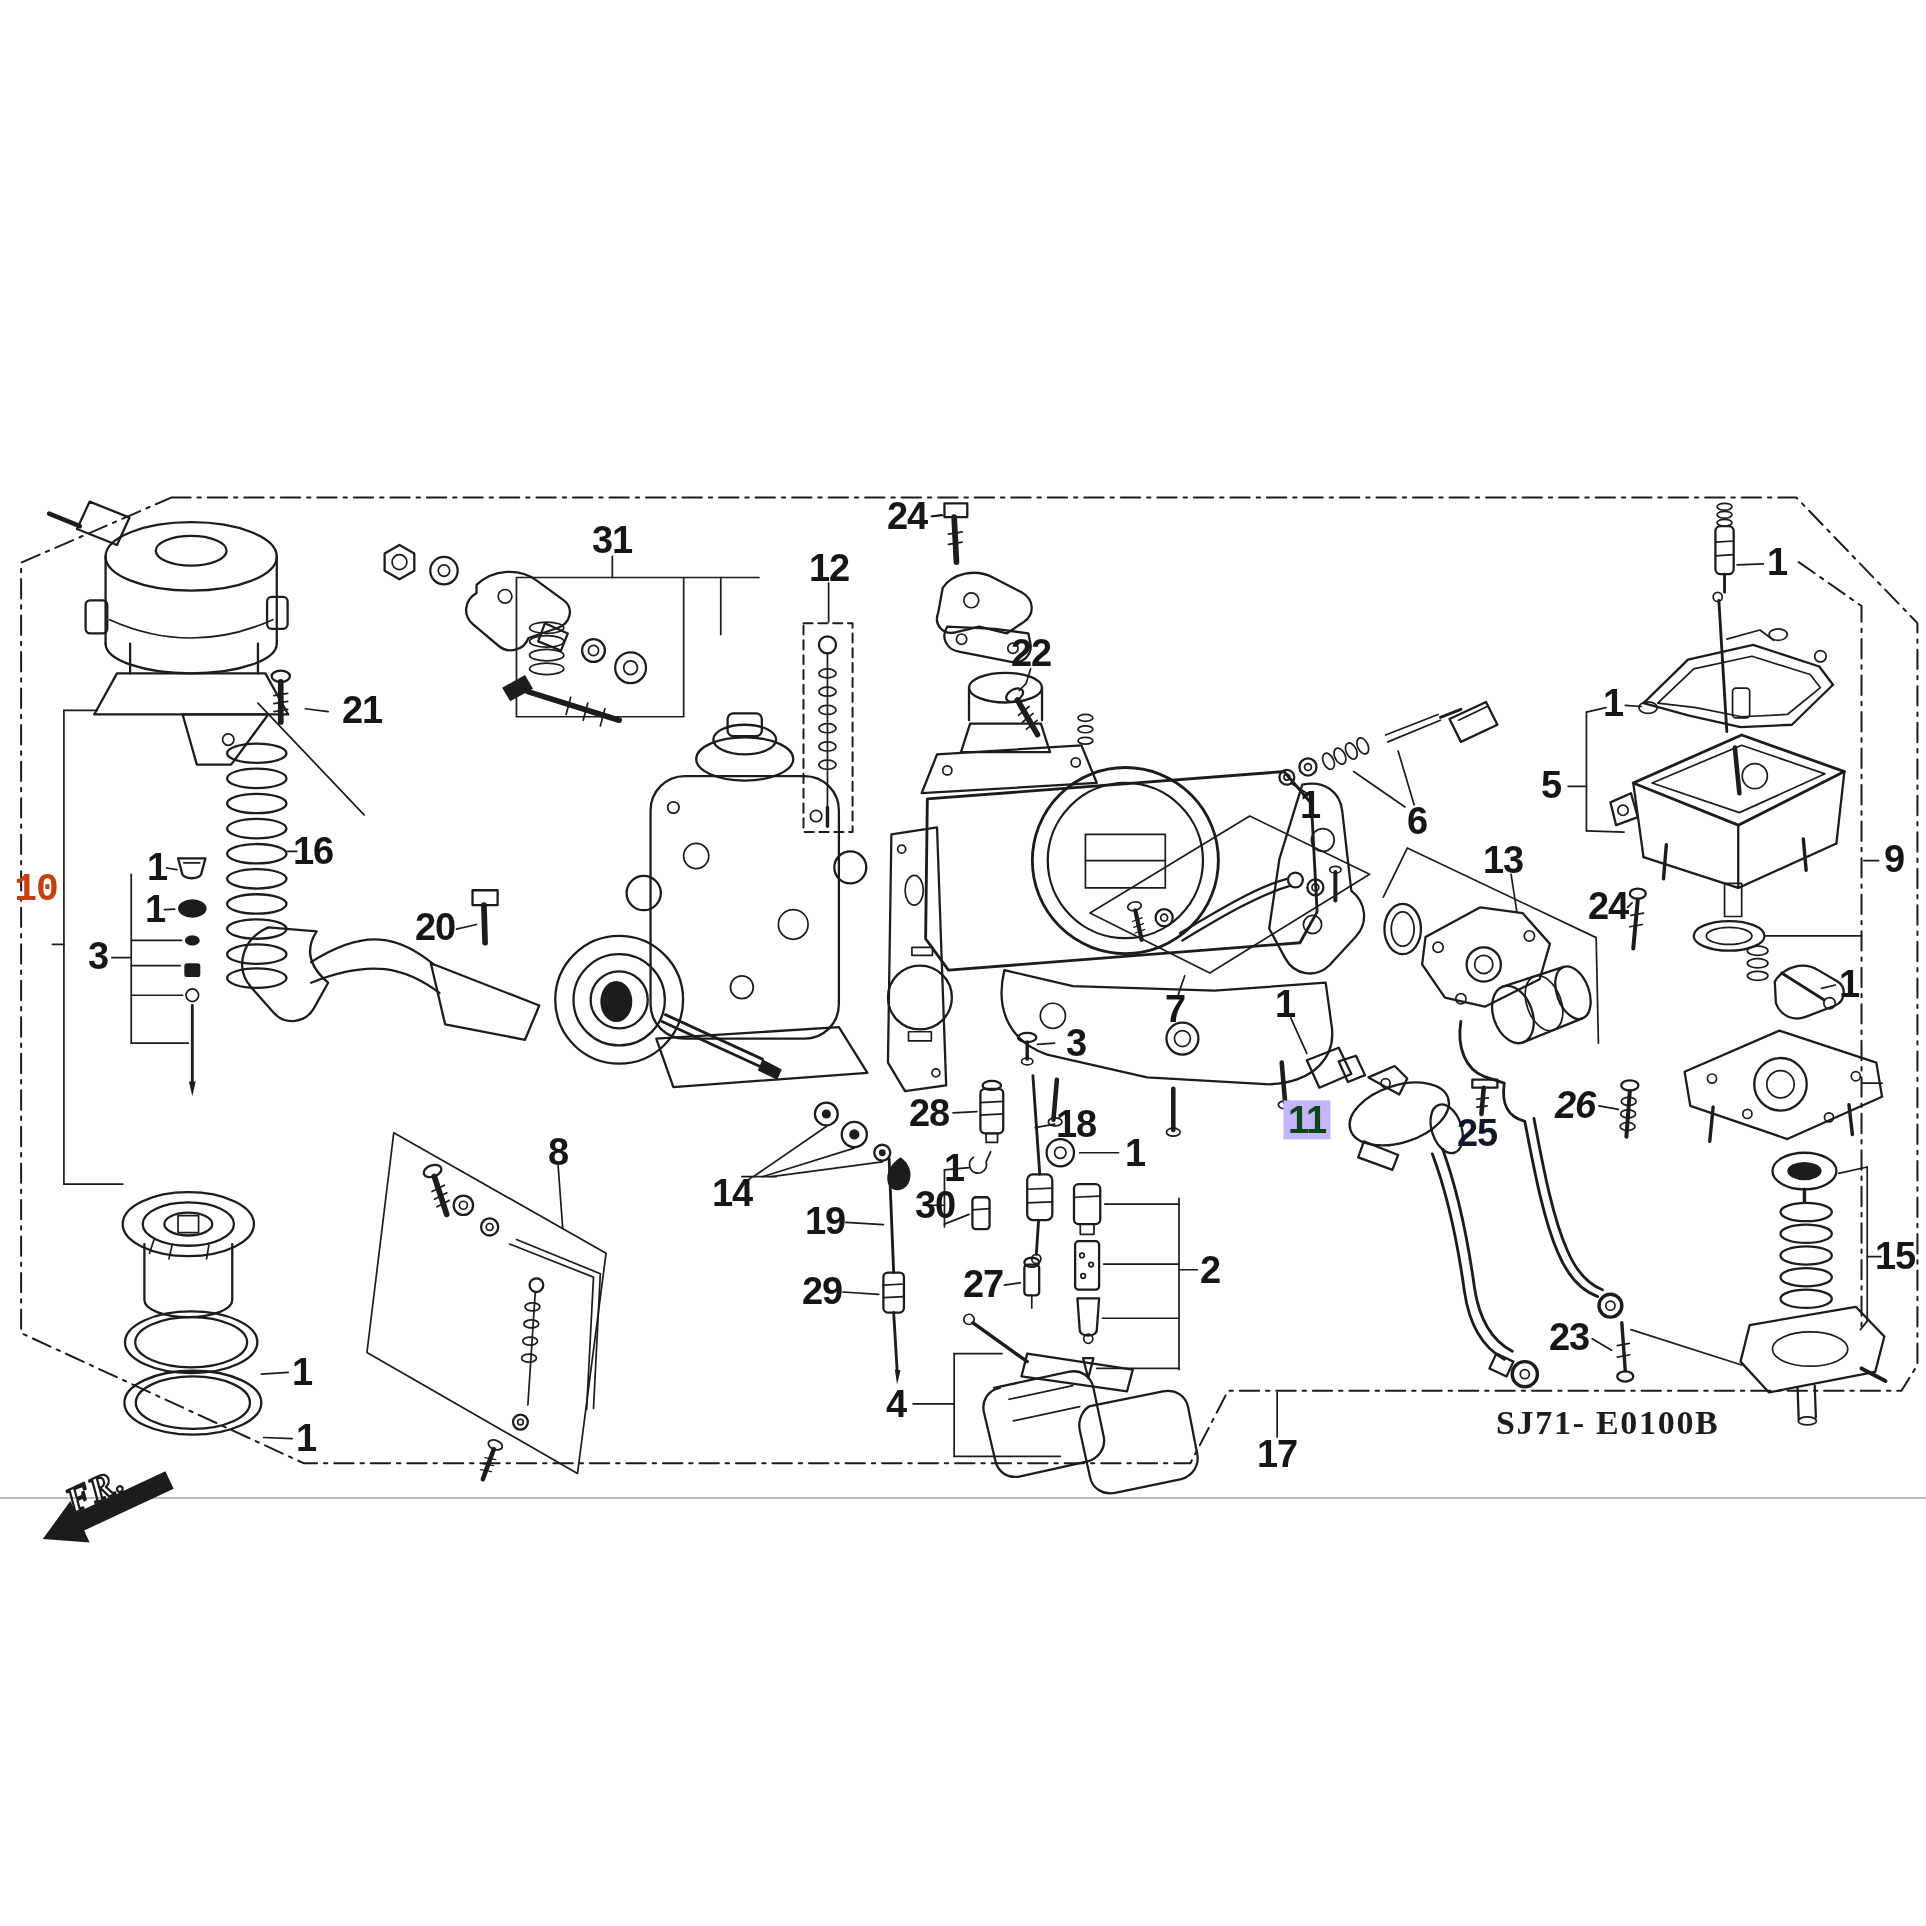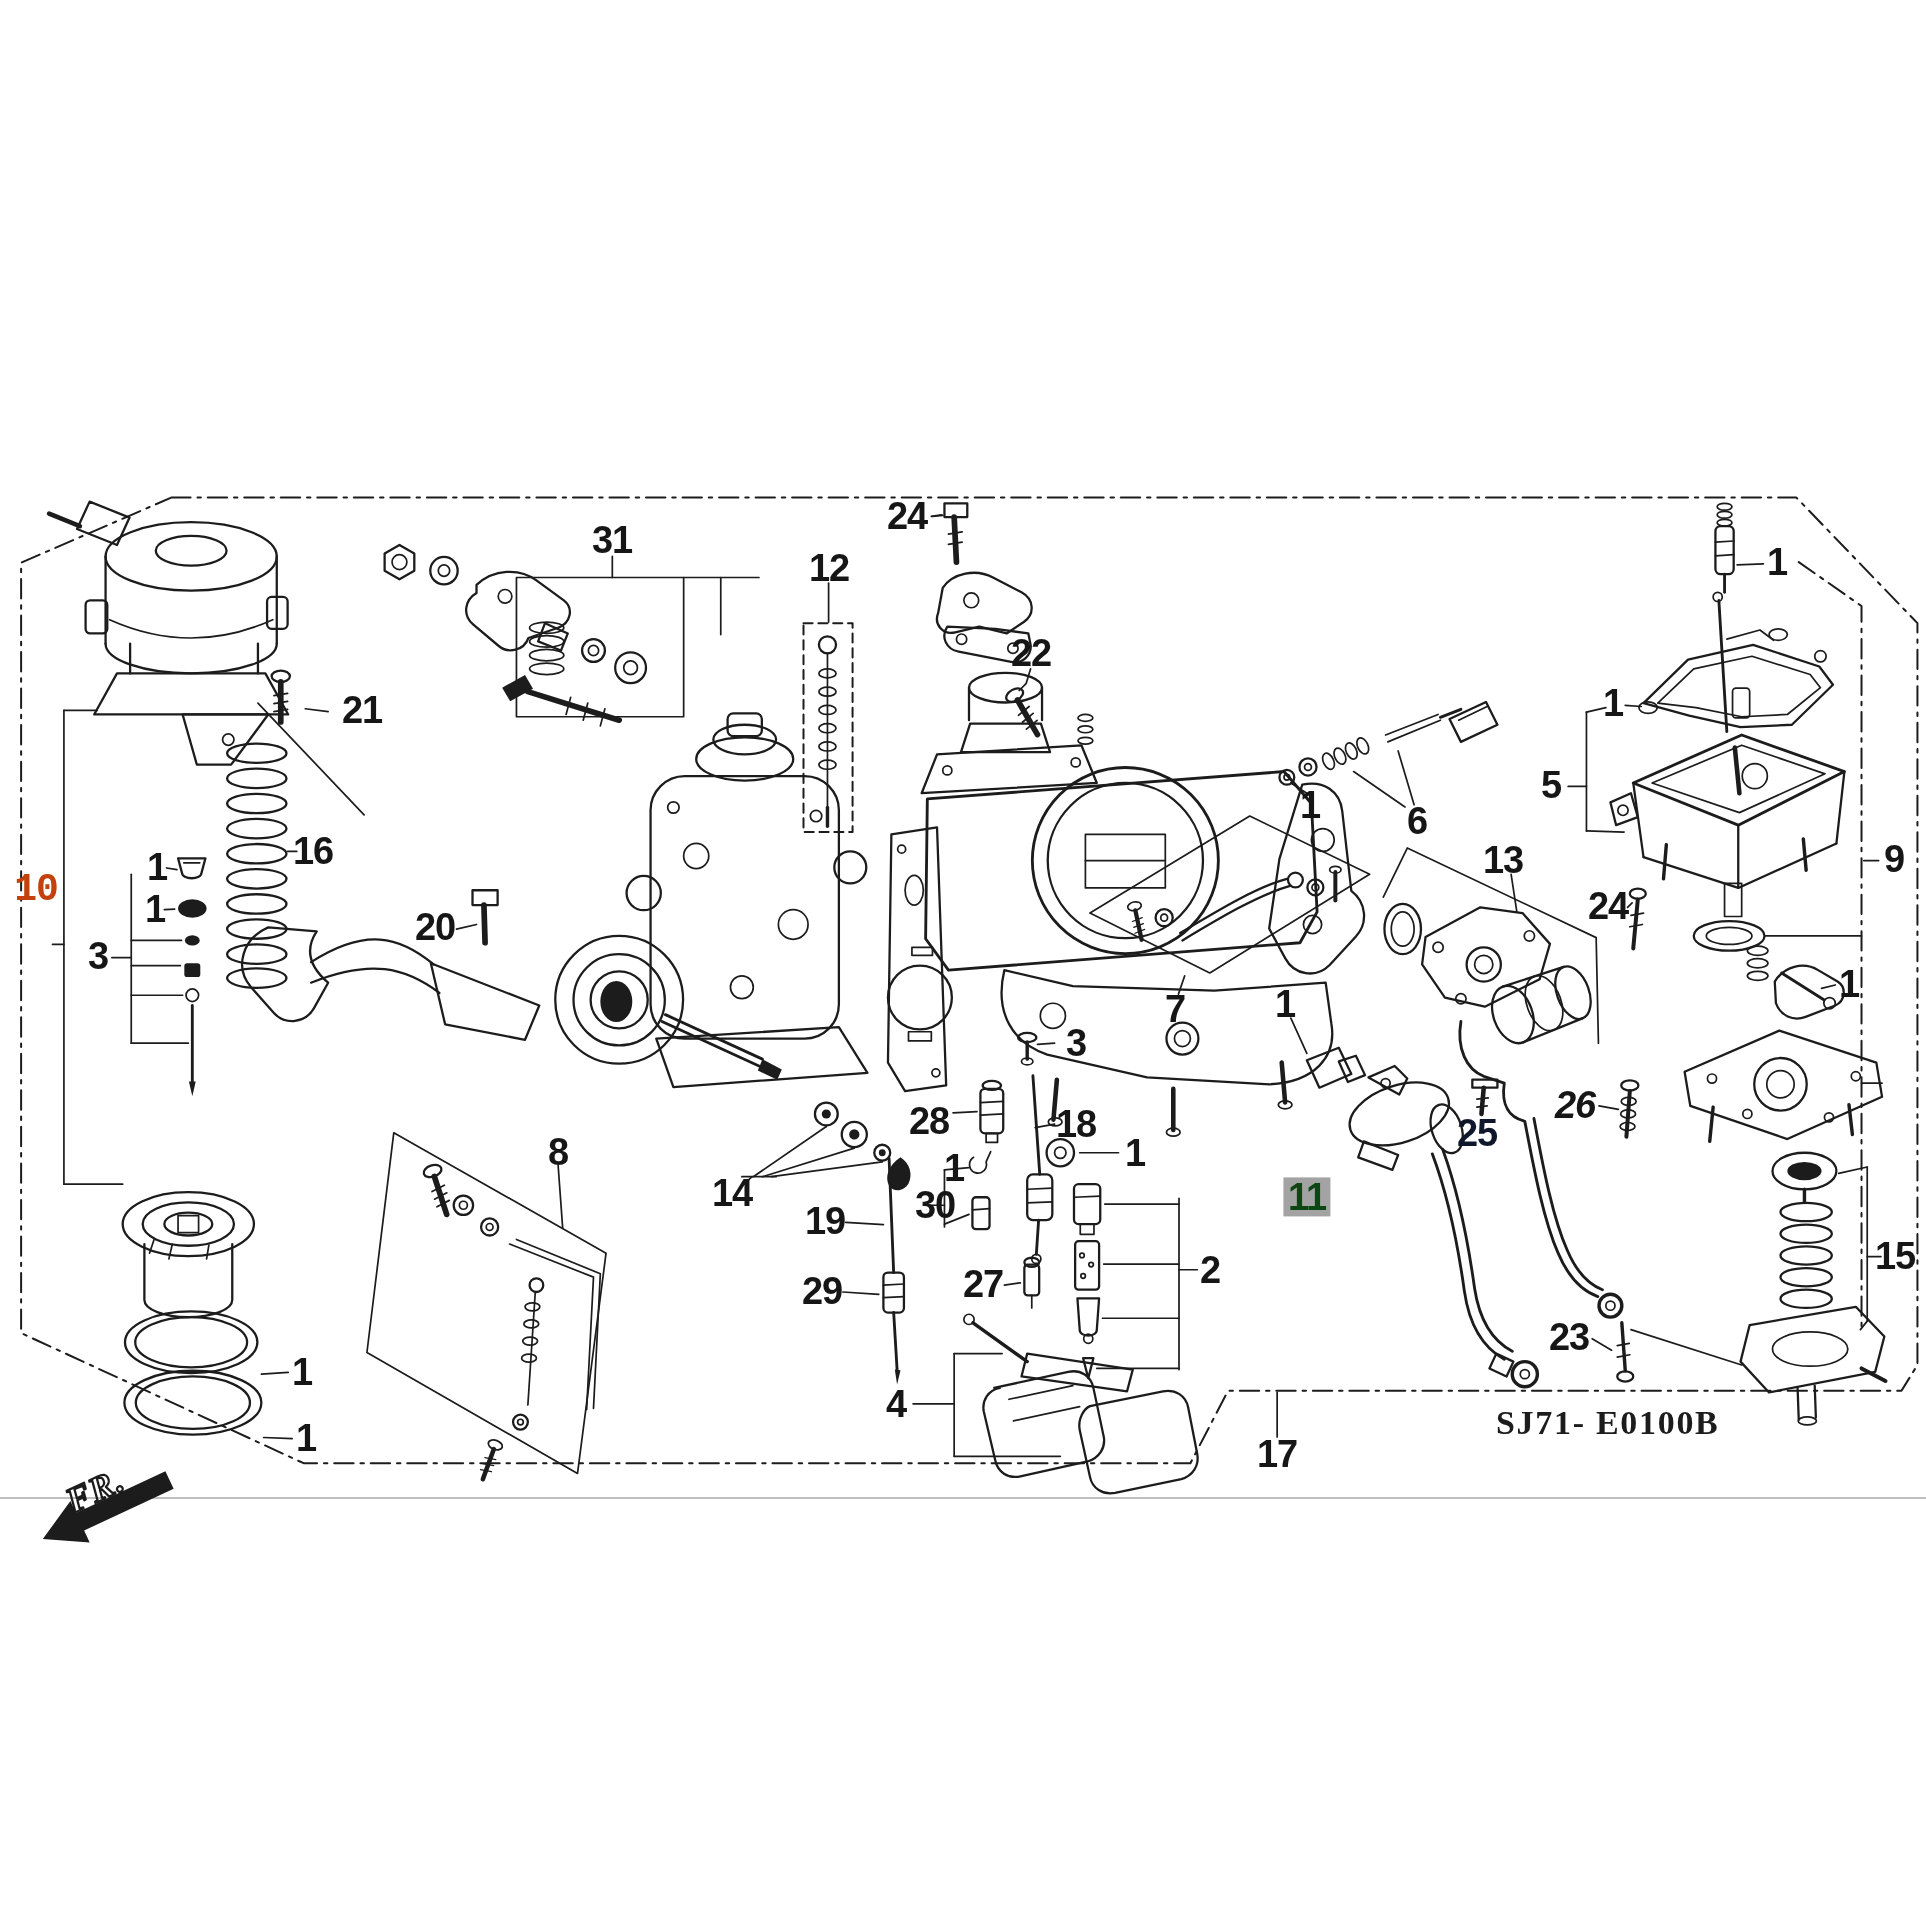--- a/index.html
+++ b/index.html
@@ -593,30 +593,30 @@
       <div class="part-label" style="left: 313px; top: 851px; color: rgb(22, 22, 22);">16</div>
       <div class="part-label" style="left: 36px; top: 890px; color: #c2410c; font-family: Liberation Mono, monospace;">10</div>
       <div class="part-label" style="left: 157px; top: 867px; color: rgb(22, 22, 22);">1</div>
       <div class="part-label" style="left: 155px; top: 909px; color: rgb(22, 22, 22);">1</div>
       <div class="part-label" style="left: 98px; top: 956px; color: rgb(22, 22, 22);">3</div>
       <div class="part-label" style="left: 435px; top: 927px; color: rgb(22, 22, 22);">20</div>
       <div class="part-label" style="left: 558px; top: 1152px; color: rgb(22, 22, 22);">8</div>
       <div class="part-label" style="left: 732px; top: 1193px; color: rgb(22, 22, 22);">14</div>
       <div class="part-label" style="left: 825px; top: 1221px; color: rgb(22, 22, 22);">19</div>
       <div class="part-label" style="left: 822px; top: 1291px; color: rgb(22, 22, 22);">29</div>
-      <div class="part-label" style="left: 929px; top: 1113px; color: rgb(22, 22, 22); margin-top: 8px;">28</div>
+      <div class="part-label" style="left: 929px; top: 1113px; color: rgb(22, 22, 22);">28</div>
       <div class="part-label" style="left: 954px; top: 1168px; color: rgb(22, 22, 22);">1</div>
       <div class="part-label" style="left: 911px; top: 1205px; color: rgb(22, 22, 22); padding-left: 48px;">30</div>
       <div class="part-label" style="left: 983px; top: 1284px; color: rgb(22, 22, 22);">27</div>
       <div class="part-label" style="left: 1076px; top: 1043px; color: rgb(22, 22, 22);">3</div>
       <div class="part-label" style="left: 1076px; top: 1124px; color: rgb(22, 22, 22);">18</div>
       <div class="part-label" style="left: 896px; top: 1404px; color: rgb(22, 22, 22);">4</div>
       <div class="part-label" style="left: 1175px; top: 1009px; color: rgb(22, 22, 22);">7</div>
       <div class="part-label" style="left: 1285px; top: 1004px; color: rgb(22, 22, 22);">1</div>
-      <div class="part-label highlight" style="left: 1307px; top: 1197px; color: rgb(12, 70, 18); background: #a3a3a3; text-align: center;">11</div>
+      <div class="part-label highlight" style="left: 1307px; top: 1120px; color: rgb(12, 70, 18); background: #c4b5fd; text-align: center;">11</div>
       <div class="part-label" style="left: 1477px; top: 1133px; color: #0f172a;">25</div>
       <div class="part-label" style="left: 1575px; top: 1105px; color: rgb(22, 22, 22); font-style: italic;">26</div>
       <div class="part-label" style="left: 1503px; top: 860px; color: rgb(22, 22, 22);">13</div>
       <div class="part-label" style="left: 1417px; top: 821px; color: rgb(22, 22, 22);">6</div>
       <div class="part-label" style="left: 1310px; top: 805px; color: rgb(22, 22, 22);">1</div>
       <div class="part-label" style="left: 1551px; top: 785px; color: rgb(22, 22, 22);">5</div>
       <div class="part-label" style="left: 1613px; top: 703px; color: rgb(22, 22, 22);">1</div>
       <div class="part-label" style="left: 1777px; top: 562px; color: rgb(22, 22, 22);">1</div>
       <div class="part-label" style="left: 1894px; top: 859px; color: rgb(22, 22, 22);">9</div>
       <div class="part-label" style="left: 1849px; top: 984px; color: rgb(22, 22, 22);">1</div>

